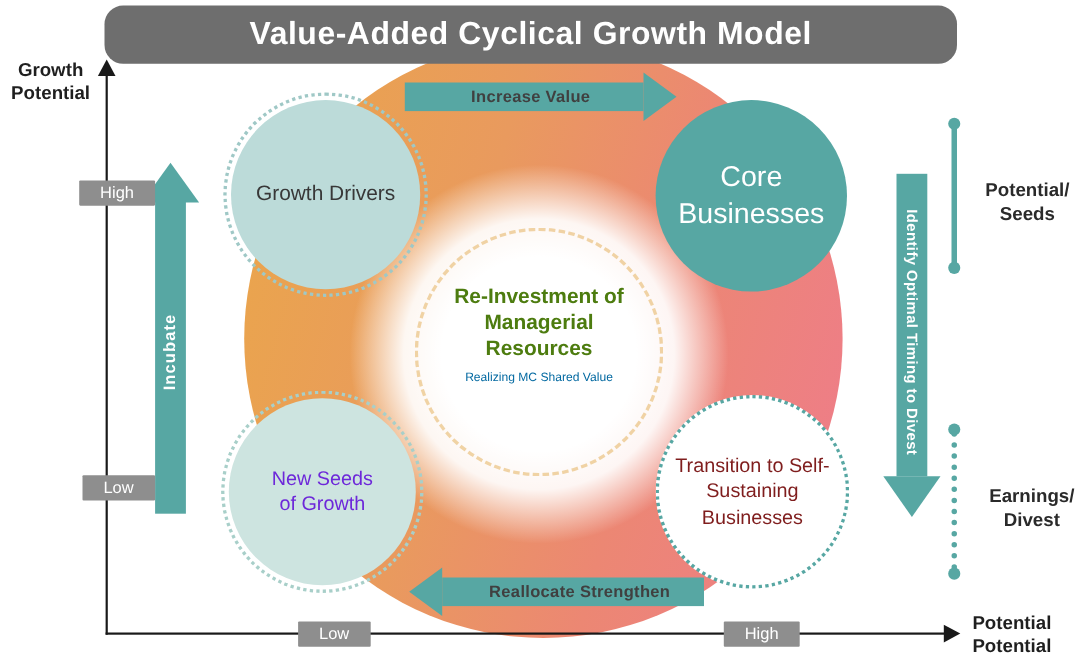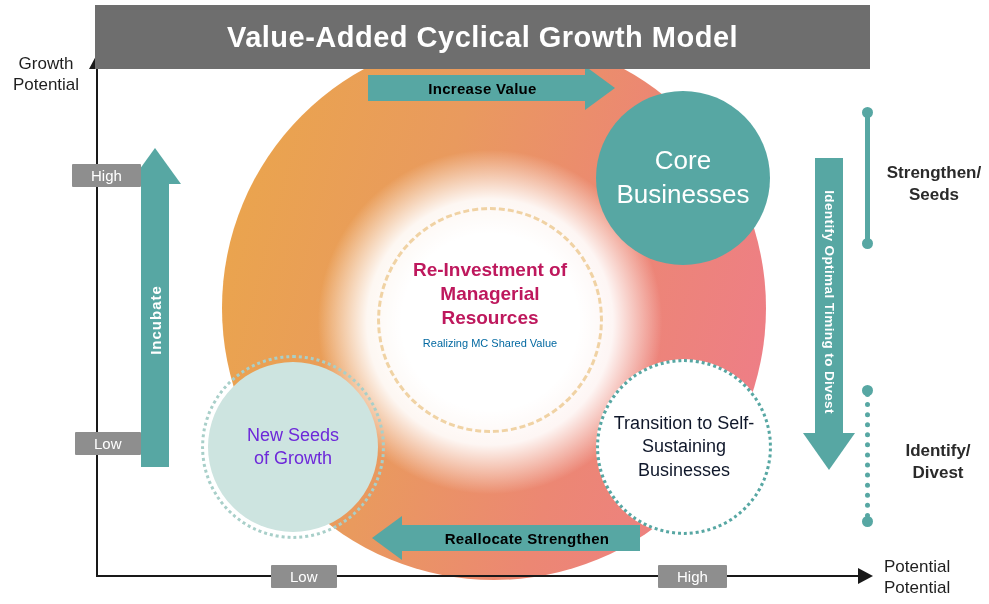--- a/index.html
+++ b/index.html
@@ -1,53 +1,53 @@
 <!DOCTYPE html>
 <html style="--teal: #57a7a3; --light-teal: #bcdbd9; --pale-teal: #cde4e0; --title-gray: #6e6e6e; --badge-gray: #8e8e8e; --gradient-orange: #eaa44e; --gradient-pink: #ee7e86;"><head>
 <meta charset="utf-8">
 <style>
   * { margin:0; padding:0; box-sizing:border-box; }
   body { background:#fff; }
   .stage { position:relative; width:989px; height:604px; background:#fff;
            font-family:"Liberation Sans", sans-serif; overflow:hidden; }
 
   
-  .title-bar { position:absolute; left:95px; top:5px; width:775px; height:64px;
+  .title-bar { position:absolute; left:95px; top:5px; width:775px; height:53px;
     background:var(--title-gray,#6e6e6e); color:#fff; display:flex; align-items:center;
-    justify-content:center; font-size:29px; font-weight:bold; letter-spacing:.5px; z-index:7; }
+    justify-content:center; font-size:29px; font-weight:bold; letter-spacing:.5px; z-index:7;border-radius:17px; }
 
   
   .big-circle { position:absolute; left:222px; top:36px; width:544px; height:544px;
     border-radius:50%; z-index:1;
     background:linear-gradient(105deg, var(--gradient-orange,#eaa44e) 8%, #e99a5e 38%, #ec8773 65%, var(--gradient-pink,#ee7e86) 92%); }
   .center-glow { position:absolute; left:316px; top:148px; width:348px; height:348px; border-radius:50%;
     background:radial-gradient(circle, rgba(255,255,255,1) 36%, rgba(255,255,255,.92) 50%, rgba(255,255,255,0) 70%); z-index:2; }
   .center-ring { position:absolute; left:377px; top:207px; width:226px; height:226px; border-radius:50%;
     border:3px dashed rgba(238,204,150,.85); z-index:2; }
   .center-text { position:absolute; left:408px; top:258px; width:164px; text-align:center; z-index:3; }
-  .center-title { font-size:19px; font-weight:bold; color:#be185d; line-height:1.25; }
+  .center-title { font-size:19px; font-weight:bold; color:#4d7c0f; line-height:1.25; }
   .center-sub { margin-top:7px; font-size:11px; color:#0369a1; line-height:1.3; }
 
   
   .node { position:absolute; border-radius:50%; display:flex; align-items:center;
     justify-content:center; text-align:center; z-index:3; line-height:1.3; }
   .node-growth { left:210px; top:91px; width:172px; height:172px; background:var(--light-teal,#bcdbd9);
     color:#383838; font-size:19px; outline:3px dotted #9fc8c6; outline-offset:4px; }
   .node-core { left:596px; top:91px; width:174px; height:174px; background:var(--teal,#57a7a3);
     color:#fff; font-size:26px; }
   .node-seeds { left:208px; top:362px; width:170px; height:170px; background:var(--pale-teal,#cde4e0);
     color:#6d28d9; font-size:18px; outline:3px dotted #a8cfc9; outline-offset:4px; }
   .node-seeds .inner { width:100px; }
   .node-transition { left:596px; top:359px; width:176px; height:176px; background:#fff;
-    border:3px dotted var(--teal,#57a7a3); color:#0f172a; font-size:18px; }
+    border:3px dotted var(--teal,#57a7a3); color:#7f1d1d; font-size:18px; }
   .node-transition .inner { width:150px; }
 
   
   .arrow { position:absolute; z-index:4; }
-  .hlabel { color:#000000; font-weight:bold; font-size:15px; letter-spacing:.3px;margin-left:12px; }
+  .hlabel { color:#404040; font-weight:bold; font-size:15px; letter-spacing:.3px;margin-left:12px; }
   #arrow-top { left:368px; top:66px; width:247px; height:44px; }
   #arrow-top .body { position:absolute; left:0; top:9px; width:217px; height:26px;
     background:var(--teal,#57a7a3); display:flex; align-items:center; justify-content:center; }
   #arrow-top .head { position:absolute; left:217px; top:0; width:0; height:0;
     border-top:22px solid transparent; border-bottom:22px solid transparent; border-left:30px solid var(--teal,#57a7a3); }
   #arrow-bottom { left:372px; top:516px; width:268px; height:44px; }
   #arrow-bottom .head { position:absolute; left:0; top:0; width:0; height:0;
     border-top:22px solid transparent; border-bottom:22px solid transparent; border-right:30px solid var(--teal,#57a7a3); }
   #arrow-bottom .body { position:absolute; left:30px; top:9px; width:238px; height:26px;
     background:var(--teal,#57a7a3); display:flex; align-items:center; justify-content:center; }
@@ -69,21 +69,21 @@
     border-left:8px solid transparent; border-right:8px solid transparent; border-bottom:15px solid #191919; z-index:5; }
   .axis-x { position:absolute; left:96px; top:575px; width:770px; height:2px; background:#191919; z-index:5; }
   .axis-x-head { position:absolute; left:858px; top:568px; width:0; height:0;
     border-top:8px solid transparent; border-bottom:8px solid transparent; border-left:15px solid #191919; z-index:5; }
   .badge { position:absolute; background:var(--badge-gray,#8e8e8e); color:#fff; font-size:15px;
     padding:3px 19px; z-index:6; border-radius:1px; }
   #badge-y-high { left:72px; top:164px; }
   #badge-y-low  { left:75px; top:432px; }
   #badge-x-low  { left:271px; top:565px; }
   #badge-x-high { left:658px; top:565px; }
-  .axis-label { position:absolute; font-weight:normal; font-size:17px; color:#1f1f1f; line-height:1.25; z-index:6; }
+  .axis-label { position:absolute; font-weight:bold; font-size:17px; color:#1f1f1f; line-height:1.25; z-index:6; }
   #label-growth { left:2px; top:53px; width:88px; text-align:center; }
   #label-earnings { left:884px; top:556px; }
 
   
   .ind-line-solid { position:absolute; left:865px; top:114px; width:5px; height:128px;
     background:var(--teal,#57a7a3); border-radius:3px; z-index:5; }
   .ind-line-dotted { position:absolute; left:865px; top:392px; width:0; height:126px;
     border-left:5px dotted var(--teal,#57a7a3); z-index:5; }
   .dot { position:absolute; width:11px; height:11px; border-radius:50%; background:var(--teal,#57a7a3); z-index:5; }
   #dot-s1 { left:862px; top:107px; }
@@ -103,20 +103,23 @@
   <div class="title-bar">Value-Added Cyclical Growth Model</div>
 
   <div class="big-circle"></div>
   <div class="center-glow"></div>
   <div class="center-ring"></div>
   <div class="center-text">
     <div class="center-title">Re-Investment of Managerial Resources</div>
     <div class="center-sub">Realizing MC Shared Value</div>
   </div>
 
+  <div class="node node-growth">
+    <span class="inner">Growth Drivers</span>
+  </div>
   <div class="node node-core">
     <span class="inner">Core Businesses</span>
   </div>
   <div class="node node-seeds">
     <span class="inner">New Seeds of Growth</span>
   </div>
   <div class="node node-transition">
     <span class="inner">Transition to Self-Sustaining Businesses</span>
   </div>
 
@@ -162,25 +165,25 @@
 
   <div class="badge" id="badge-y-high">High</div>
   <div class="badge" id="badge-y-low">Low</div>
   <div class="badge" id="badge-x-low">Low</div>
   <div class="badge" id="badge-x-high">High</div>
 
   <div class="dot" id="dot-s1"></div>
   <div class="ind-line-solid"></div>
   <div class="dot" id="dot-s2"></div>
   <div class="side-label" id="label-strengthen">
-    <span>Strengthen/</span><br>
+    <span>Potential/</span><br>
     <span>Seeds</span>
   </div>
 
   <div class="dot" id="dot-r1"></div>
   <div class="ind-line-dotted"></div>
   <div class="dot" id="dot-r2"></div>
   <div class="side-label" id="label-replace">
-    <span>Identify/</span><br>
+    <span>Earnings/</span><br>
     <span>Divest</span>
   </div>
 
 </div>
 
 </body></html>

